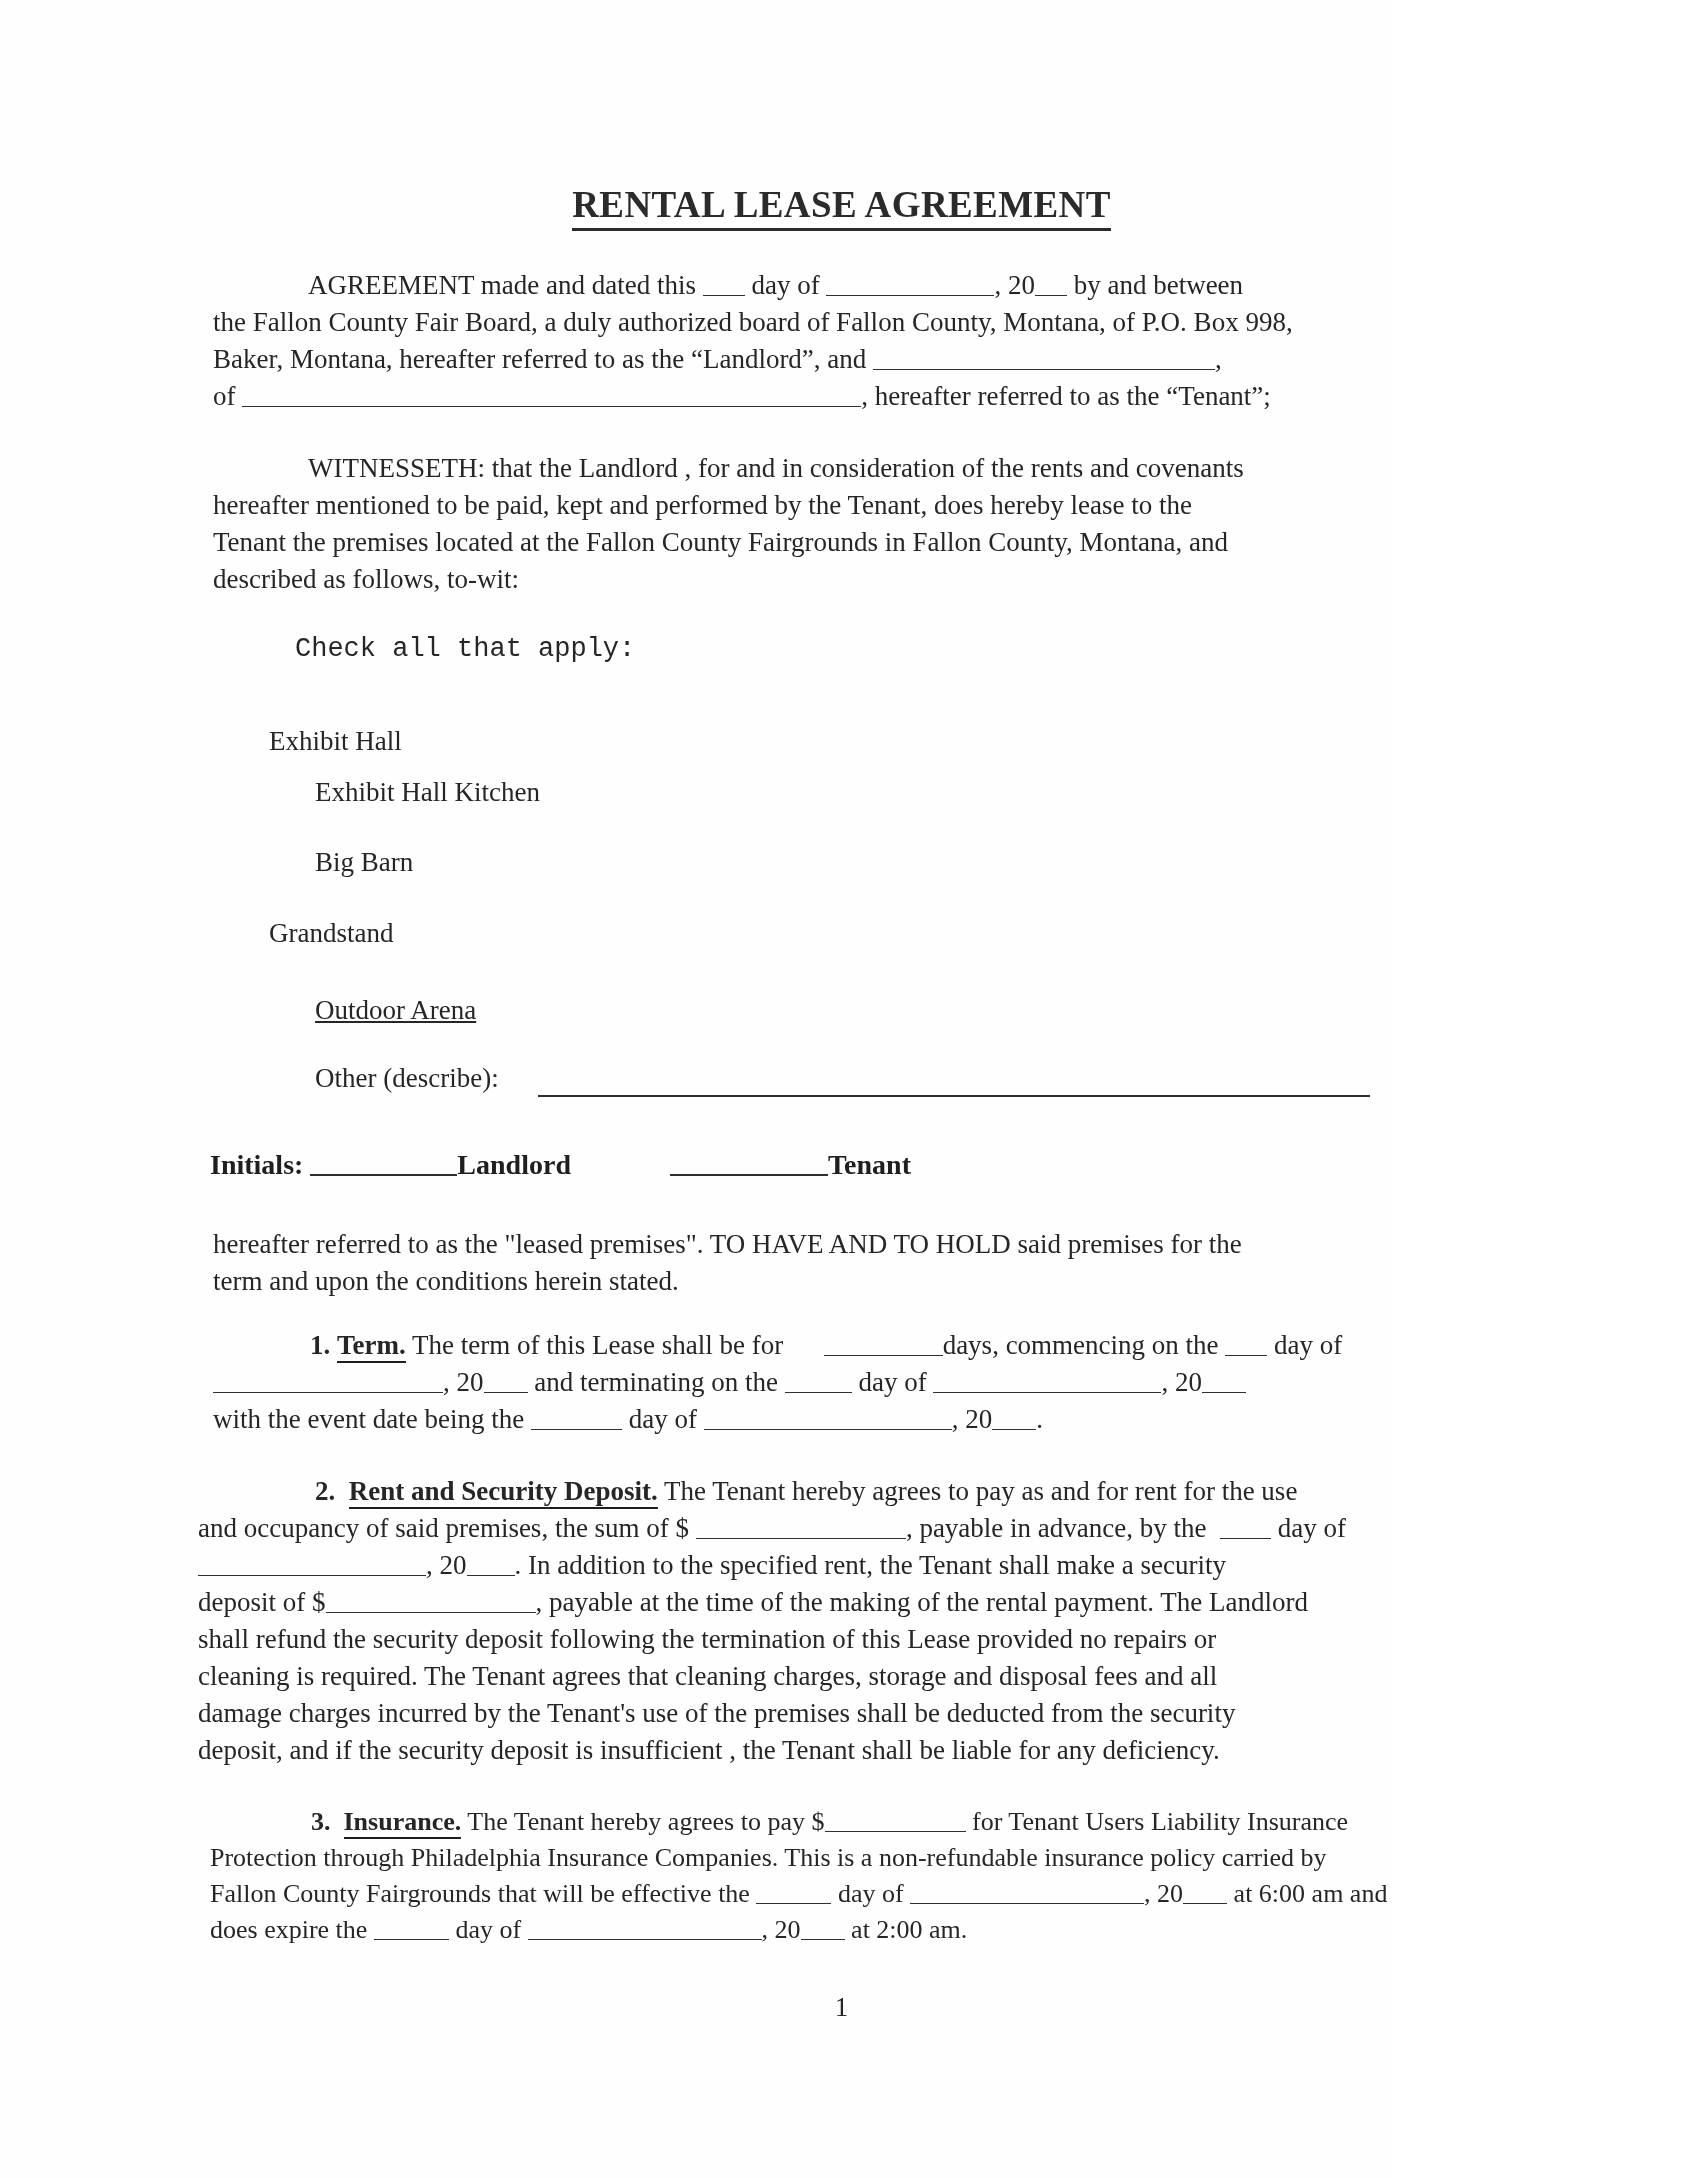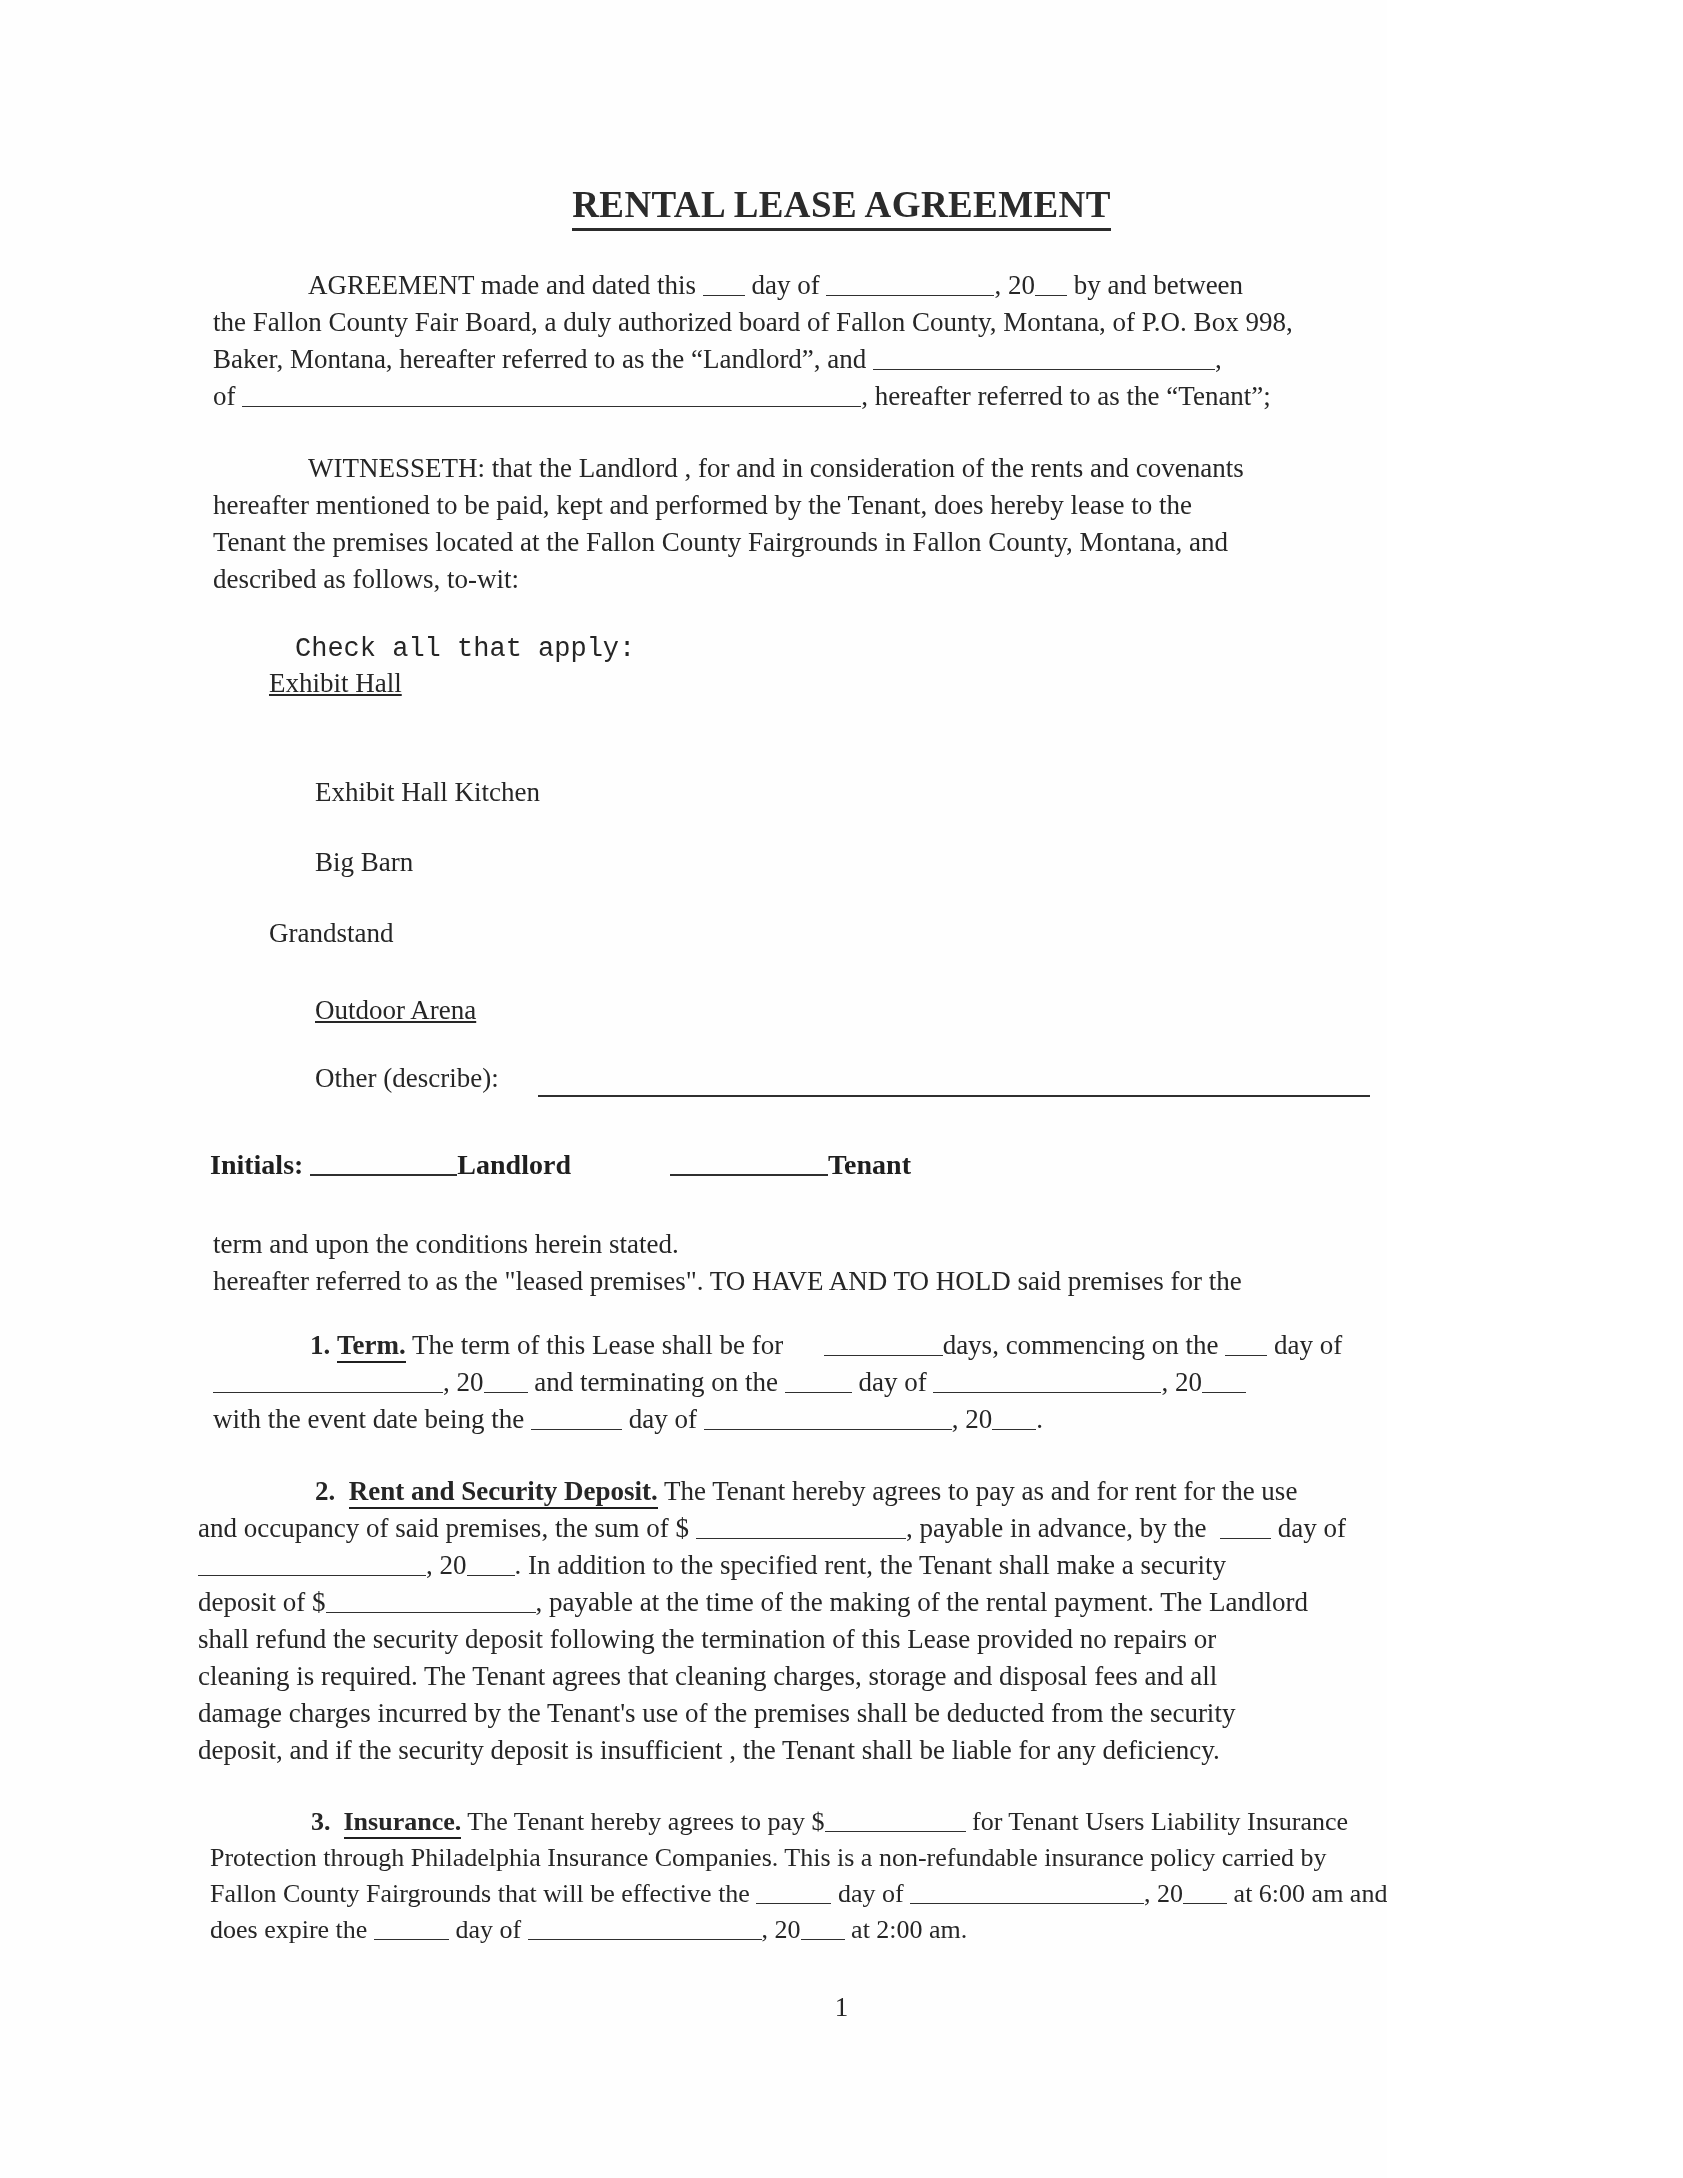--- a/index.html
+++ b/index.html
@@ -131,39 +131,39 @@
 
     <div class="block" style="left:213px; top:450px; width:1297px;">
       <div class="ln"><span class="ind-first"></span><span>WITNESSETH: that the Landlord , for and in consideration of the rents and covenants</span></div>
       <div class="ln">hereafter mentioned to be paid, kept and performed by the Tenant, does hereby lease to the</div>
       <div class="ln">Tenant the premises located at the Fallon County Fairgrounds in Fallon County, Montana, and</div>
       <div class="ln">described as follows, to-wit:</div>
     </div>
 
     <div class="check-head" style="left:295px; top:634px;">Check all that  apply:</div>
 
-    <div class="check-item" style="left:269px; top:668px;text-decoration:underline;">Exhibit Hall</div>
+    <div class="check-item" style="left:269px; top:726px;">Exhibit Hall</div>
 
     <div class="check-item" style="left:315px; top:777px;">Exhibit Hall Kitchen</div>
 
     <div class="check-item" style="left:315px; top:847px;">Big Barn</div>
 
     <div class="check-item" style="left:269px; top:918px;">Grandstand</div>
 
     <div class="check-item" style="left:315px; top:995px;text-decoration:underline;">Outdoor Arena</div>
 
     <div class="check-item" style="left:315px; top:1063px;">Other (describe):</div>
 
     <div class="other-rule" style="left:538px; top:1095px; width:832px;"></div>
 
     <div class="initials" style="left:210px; top:1148px;"><span>Initials: </span><span class="bl" style="width:147px;"></span><span>Landlord</span><span style="display:inline-block;width:99px;"></span><span class="bl" style="width:158px;"></span><span>Tenant</span></div>
 
     <div class="block" style="left:213px; top:1226px; width:1287px;">
+      <div class="ln">hereafter referred to as the "leased premises". TO HAVE AND TO HOLD said premises for the</div>
       <div class="ln">term and upon the conditions herein stated.</div>
-      <div class="ln">hereafter referred to as the "leased premises". TO HAVE AND TO HOLD said premises for the</div>
     </div>
 
     <div class="block" style="left:213px; top:1327px; width:1307px;">
       <div class="ln"><span style="display:inline-block;width:97px;"></span><span class="b">1.</span><span> </span><span class="bu">Term.</span><span> The term of this Lease shall be for      </span><span class="bl" style="width:119px;"></span><span>days, commencing on the </span><span class="bl" style="width:42px;"></span><span> day of</span></div>
       <div class="ln"><span class="bl" style="width:230px;"></span><span>, 20</span><span class="bl" style="width:44px;"></span><span> and terminating on the </span><span class="bl" style="width:67px;"></span><span> day of </span><span class="bl" style="width:228px;"></span><span>, 20</span><span class="bl" style="width:44px;"></span></div>
       <div class="ln"><span>with the event date being the </span><span class="bl" style="width:91px;"></span><span> day of </span><span class="bl" style="width:248px;"></span><span>, 20</span><span class="bl" style="width:44px;"></span><span>.</span></div>
     </div>
 
     <div class="block" style="left:198px; top:1473px; width:1327px;">
       <div class="ln"><span style="display:inline-block;width:117px;"></span><span class="b">2.</span><span>  </span><span class="bu">Rent and Security Deposit.</span><span> The Tenant hereby agrees to pay as and for rent for the use</span></div>

